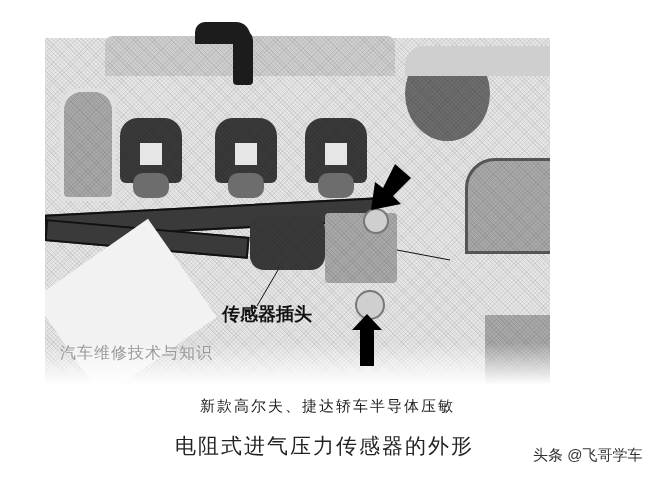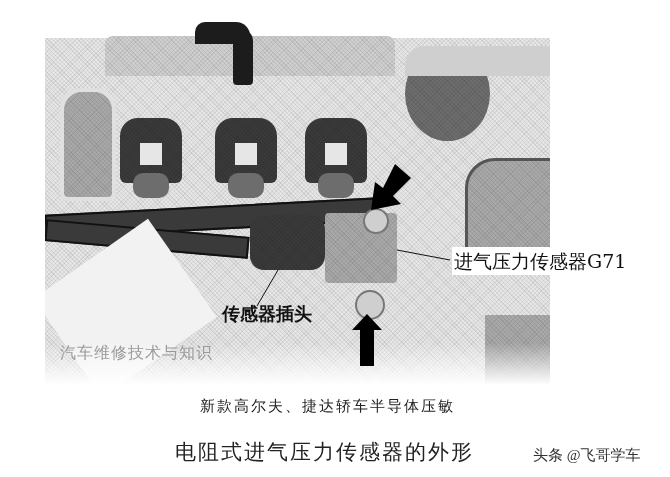--- a/index.html
+++ b/index.html
@@ -11,22 +11,22 @@
   .g3{background:#a9a9a9;}
   .g4{background:#6d6d6d;}
   .g5{background:#3a3a3a;}
   .g6{background:#1c1c1c;}
   .tex{background-image:repeating-linear-gradient(45deg,rgba(0,0,0,.08) 0 1px,transparent 1px 3px),repeating-linear-gradient(-45deg,rgba(0,0,0,.06) 0 1px,transparent 1px 3px);}
   .label{position:absolute;color:#111;font-family:"DejaVu Serif","Liberation Serif",serif;white-space:nowrap;}
   .callout-right{left:452px;top:247px;font-size:19px;line-height:28px;background:#fff;padding:0 2px;}
   .callout-plug{left:222px;top:303px;font-size:18px;font-weight:bold;line-height:24px;font-family:Liberation Mono, monospace;}
   .watermark{left:60px;top:343px;font-size:16px;color:#9a9a9a;font-family:Liberation Mono, monospace;letter-spacing:1px;}
   .caption1{left:200px;top:397px;font-size:15px;letter-spacing:2px;color:#222;}
-  .caption2{left:175px;top:432px;font-size:21px;letter-spacing:2px;color:#222;margin-top:6px;}
-  .credit{left:533px;top:446px;font-size:15px;color:#333;font-family:Liberation Serif, serif;}
+  .caption2{left:175px;top:432px;font-size:21px;letter-spacing:2px;color:#222;}
+  .credit{left:533px;top:446px;font-size:15px;color:#333;font-family:Liberation Sans, sans-serif;}
   .arrow{position:absolute;}
   svg{display:block;}
 </style>
 </head>
 <body>
 
 <div>
 
   <div class="photo">
 
@@ -76,21 +76,20 @@
   </div>
 
   <svg class="arrow" style="left:365px;top:160px;" width="50" height="55">
     <polygon points="30,4 46,18 28,36 36,44 6,50 10,22 18,28" fill="#000"></polygon>
   </svg>
   <svg class="arrow" style="left:350px;top:312px;" width="34" height="56">
     <polygon points="17,2 32,18 24,18 24,54 10,54 10,18 2,18" fill="#000"></polygon>
   </svg>
 
   <div class="label callout-right">
-    <div>进气压力传感器G71</div>
   </div>
   <div class="label callout-plug">传感器插头</div>
 
   <div class="label watermark">汽车维修技术与知识</div>
 
   <div class="label caption1">新款高尔夫、捷达轿车半导体压敏</div>
   <div class="label caption2">电阻式进气压力传感器的外形</div>
   <div class="label credit">头条 @飞哥学车</div>
 </div>
 

